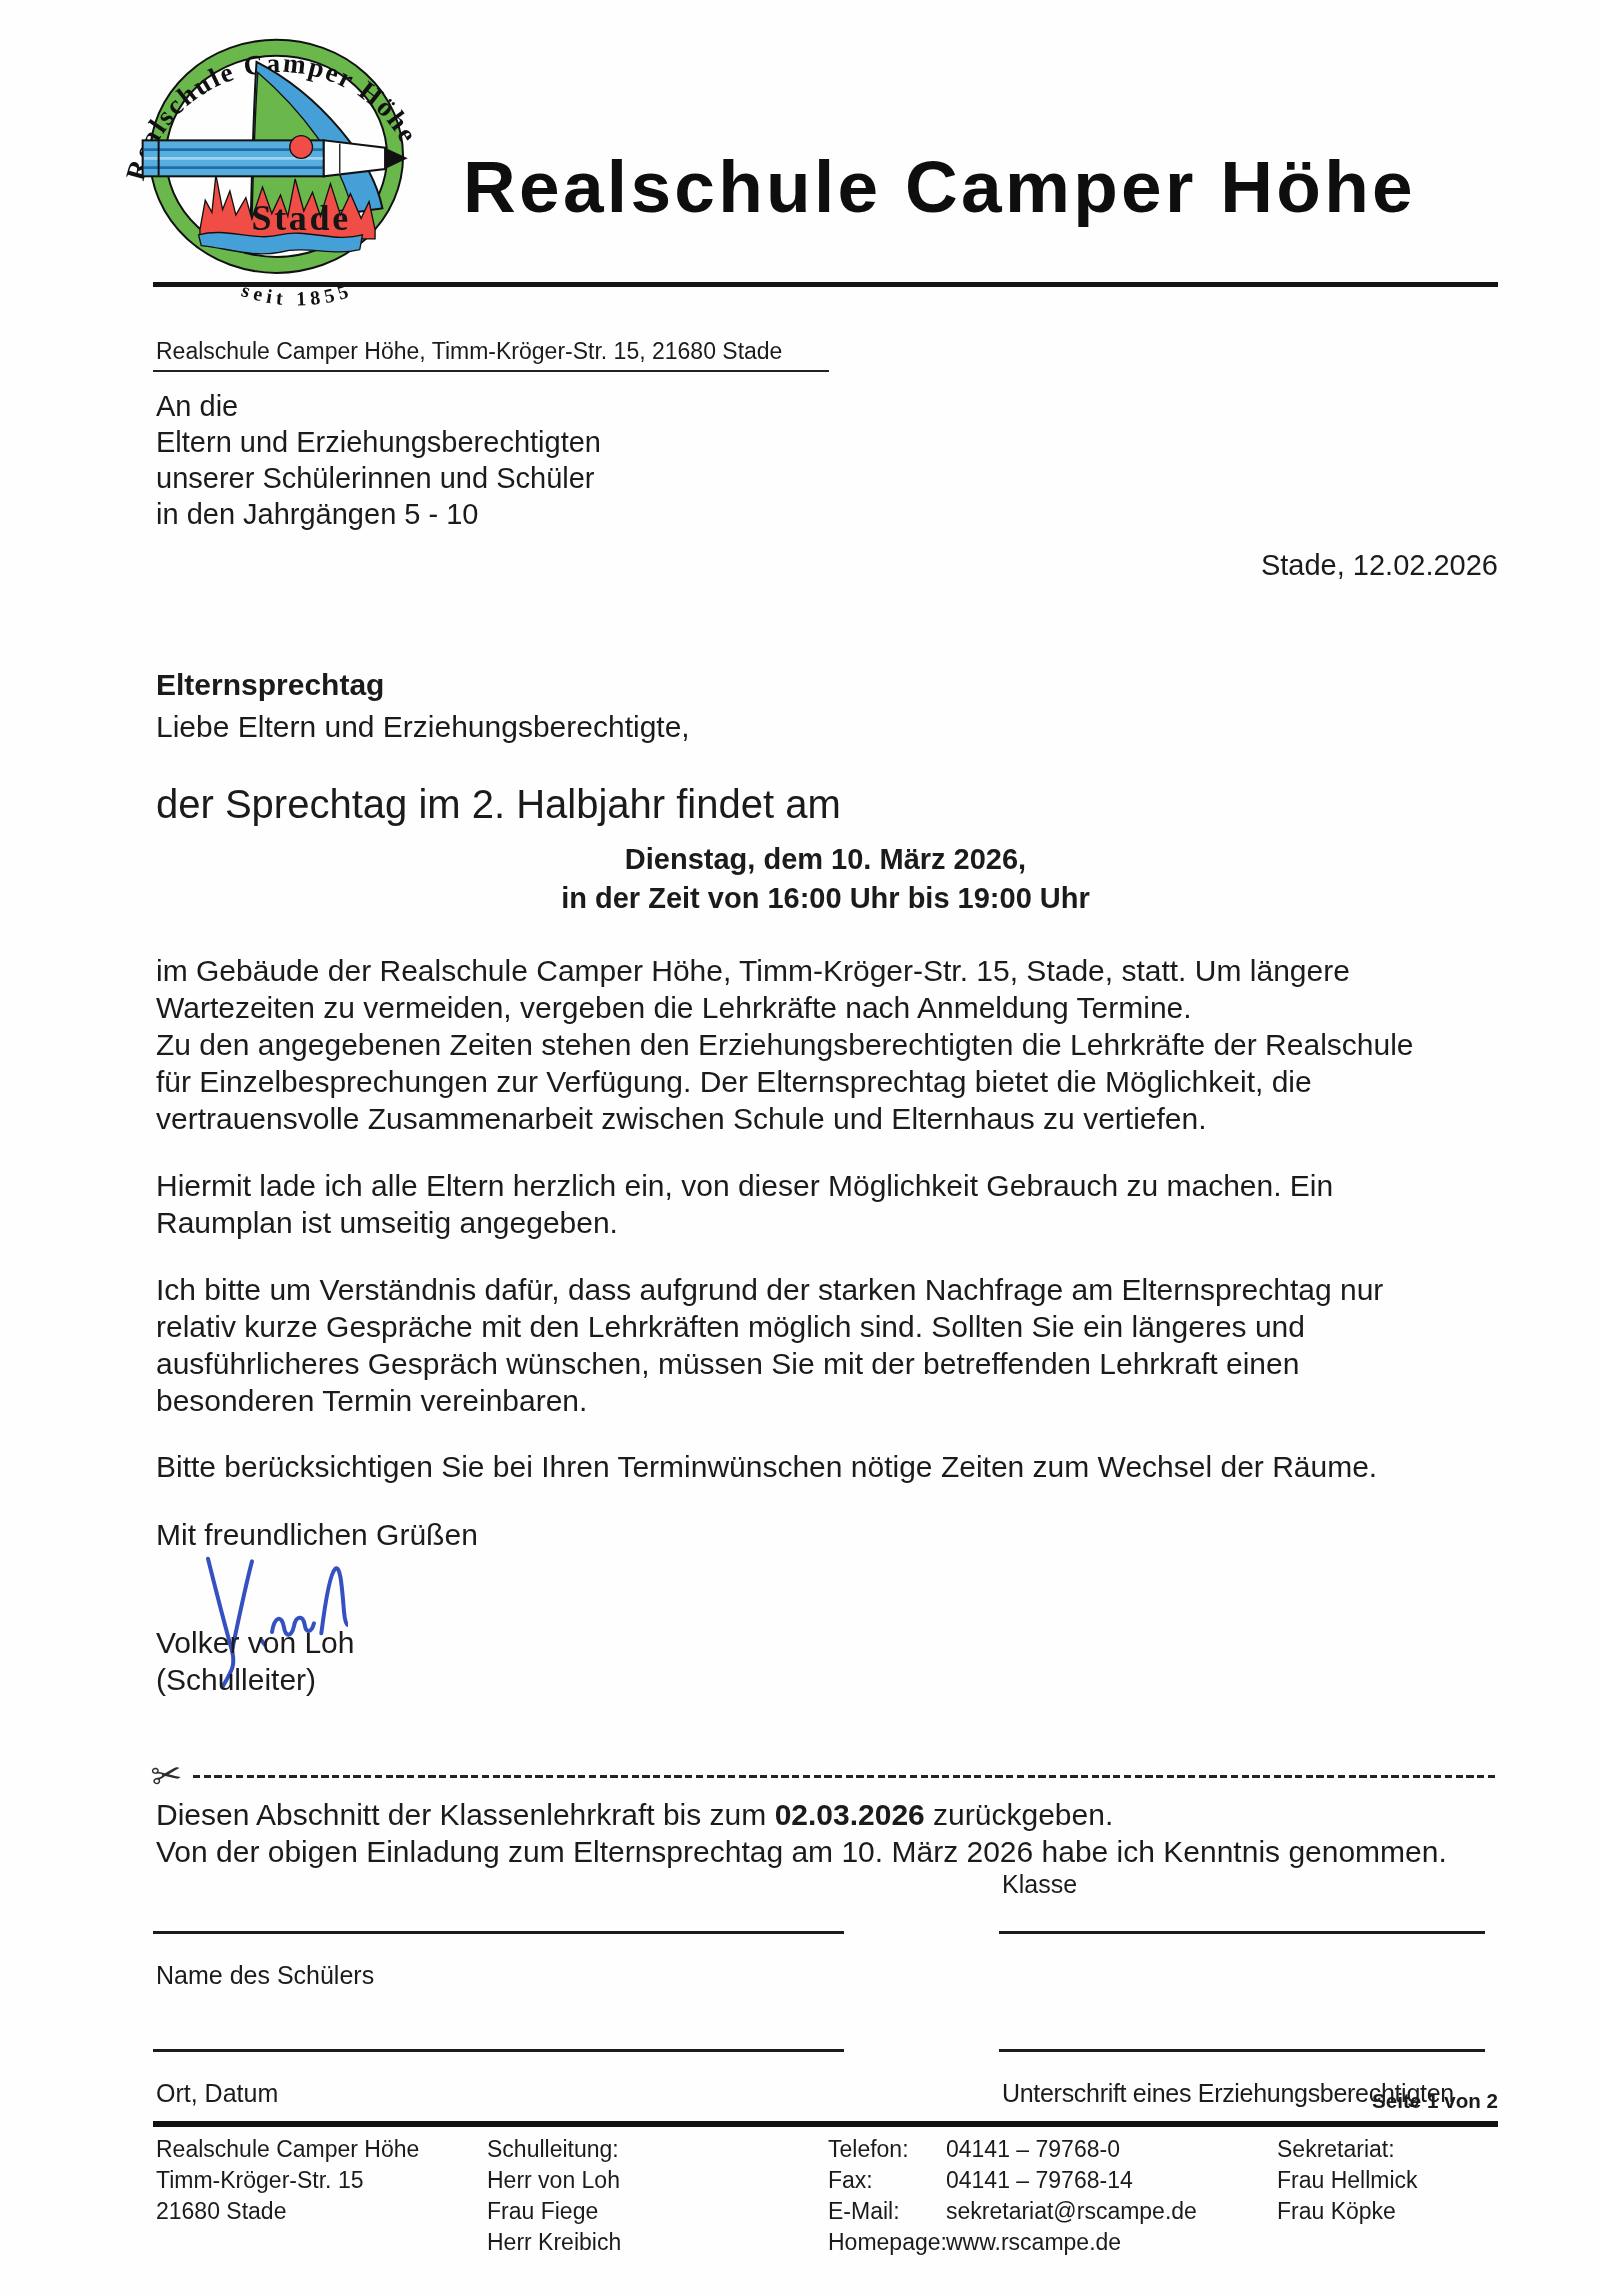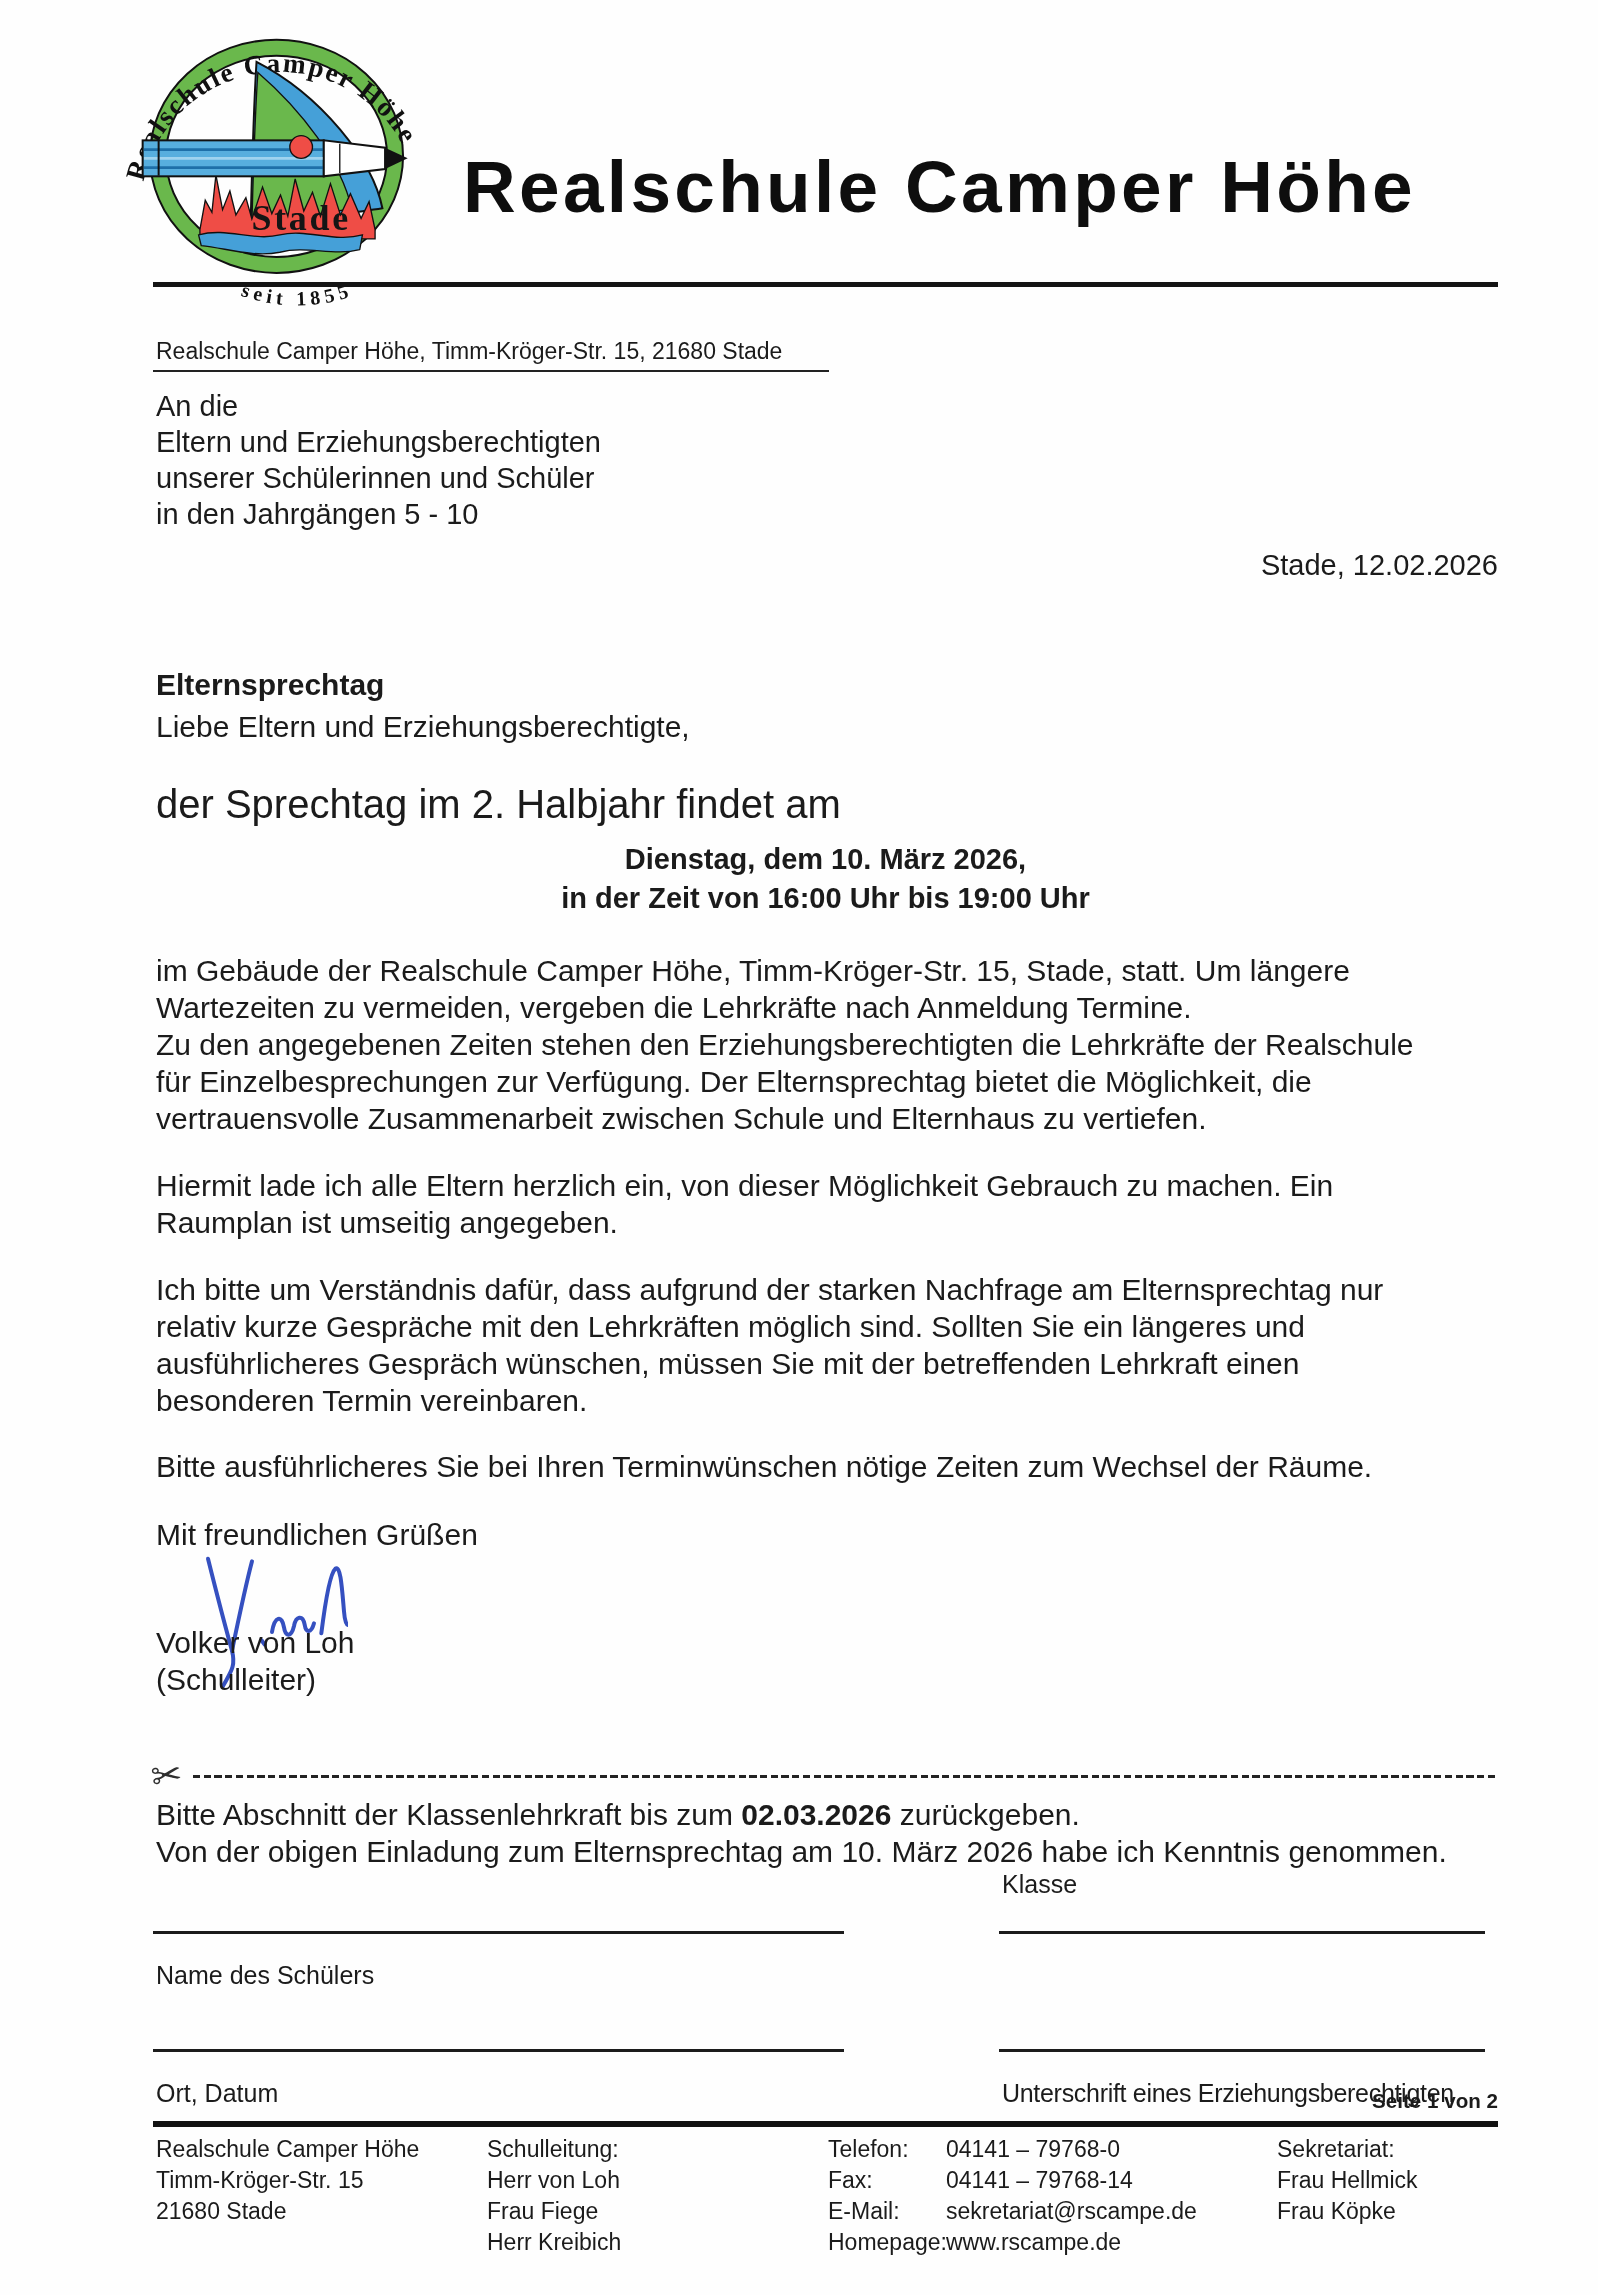--- a/index.html
+++ b/index.html
@@ -141,21 +141,21 @@
 Wartezeiten zu vermeiden, vergeben die Lehrkräfte nach Anmeldung Termine.
 Zu den angegebenen Zeiten stehen den Erziehungsberechtigten die Lehrkräfte der Realschule
 für Einzelbesprechungen zur Verfügung. Der Elternsprechtag bietet die Möglichkeit, die
 vertrauensvolle Zusammenarbeit zwischen Schule und Elternhaus zu vertiefen.</div>
   <div class="abs para p3 preline">Ich bitte um Verständnis dafür, dass aufgrund der starken Nachfrage am Elternsprechtag nur
 relativ kurze Gespräche mit den Lehrkräften möglich sind. Sollten Sie ein längeres und
 ausführlicheres Gespräch wünschen, müssen Sie mit der betreffenden Lehrkraft einen
 besonderen Termin vereinbaren.</div>
   <div class="abs para p2 preline">Hiermit lade ich alle Eltern herzlich ein, von dieser Möglichkeit Gebrauch zu machen. Ein
 Raumplan ist umseitig angegeben.</div>
-  <div class="abs para p4 preline">Bitte ausführlicheres Sie bei Ihren Terminwünschen nötige Zeiten zum Wechsel der Räume.</div>
+  <div class="abs para p4 preline">Bitte berücksichtigen Sie bei Ihren Terminwünschen nötige Zeiten zum Wechsel der Räume.</div>
 
   <div class="abs regards">Mit freundlichen Grüßen</div>
 
   <svg class="abs signature-svg" viewBox="0 0 240 210" xmlns="http://www.w3.org/2000/svg">
     <g fill="none" stroke="#3550c0" stroke-width="6" stroke-linecap="round" stroke-linejoin="round">
       <path d="M 30,10 C 42,58 56,112 66,148 C 72,172 64,180 52,202"></path>
       <path d="M 66,148 C 76,100 86,52 96,14"></path>
       <path d="M 110,132 l 5,7"></path>
       <path d="M 126,120 c 4,-24 15,-26 18,-7 c 2,15 11,15 15,-2 c 3,-15 13,-17 16,-2 c 2,13 10,13 14,-2"></path>
       <path d="M 200,122 c 6,-48 13,-90 21,-97 c 8,-6 10,30 13,64 c 2,26 9,28 14,2 c 5,-32 10,-64 17,-68 c 7,-3 9,28 12,62 c 2,25 10,29 20,15 c 7,-10 14,-16 20,-10"></path>
@@ -164,21 +164,21 @@
 
   <div class="abs signer">
     <div>Volker von Loh</div>
     <div>(Schulleiter)</div>
   </div>
 
   <div class="abs scissors">✂</div>
   <div class="abs cut-dashes"></div>
 
   <div class="abs slip-line1">
-    <span>Bitte Abschnitt der Klassenlehrkraft bis zum </span><b>02.03.2026</b><span> zurückgeben.</span>
+    <span>Diesen Abschnitt der Klassenlehrkraft bis zum </span><b>02.03.2026</b><span> zurückgeben.</span>
   </div>
   <div class="abs slip-line2">Von der obigen Einladung zum Elternsprechtag am 10. März 2026 habe ich Kenntnis genommen.</div>
 
   <div class="abs field-line fl-name"></div>
   <div class="abs field-line fl-class"></div>
   <div class="abs field-label lb-name">Name des Schülers</div>
   <div class="abs field-label lb-class">Klasse</div>
 
   <div class="abs field-line fl-place"></div>
   <div class="abs field-line fl-sign"></div>

